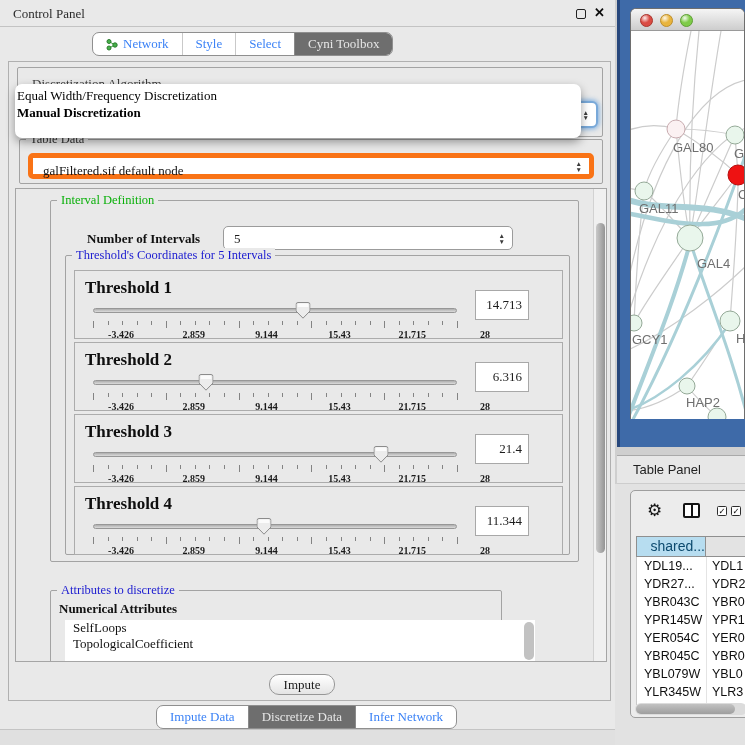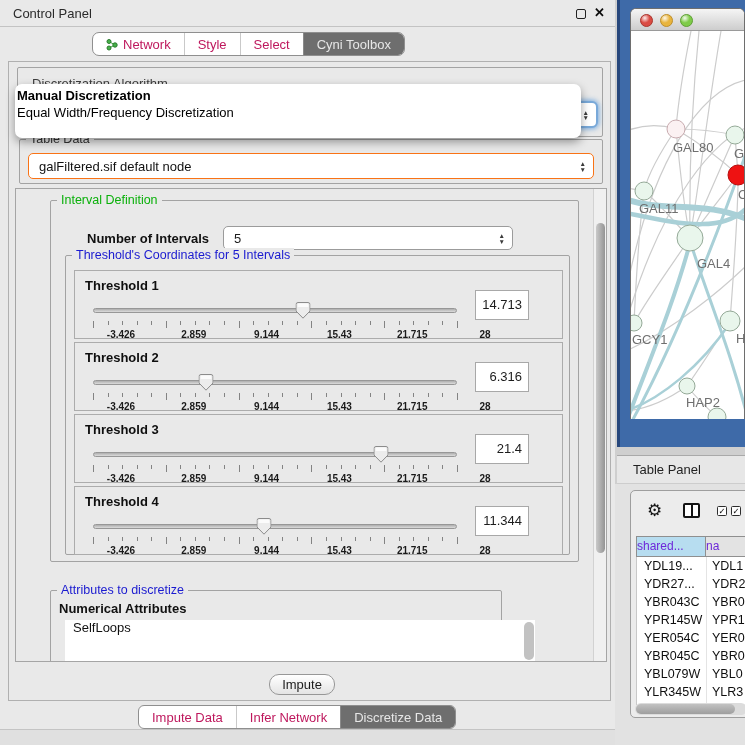--- a/index.html
+++ b/index.html
@@ -1,30 +1,30 @@
 <!DOCTYPE html>
 <html><head>
 <meta charset="utf-8">
 <style>
   * { margin:0; padding:0; box-sizing:border-box; }
   html,body { width:745px; height:745px; }
   body { position:relative; overflow:hidden; background:#cfcfcf;
          font-family:"Liberation Sans", sans-serif; color:#1c1c1c; }
 
   
-  #control-panel { position:absolute; left:0; top:0; width:615px; height:745px; background:#e9e9e9; }
+  #control-panel { position:absolute; left:0; top:0; width:615px; height:745px; background:#e9e9e9;font-family:Liberation Serif, serif; }
   #titlebar { position:absolute; left:0; top:0; width:615px; height:27px; background:#e9e9e9; border-bottom:1px solid #c3c3c3; }
   #panel-title { position:absolute; left:13px; top:6px; font-size:13px; color:#2a2a2a; }
   #float-icon { position:absolute; left:576px; top:9px; width:10px; height:10px; border:1.6px solid #222; border-radius:2px; }
   #close-icon { position:absolute; left:594px; top:5px; font-size:13px; font-weight:bold; color:#0c0c0c; }
 
   .segbar { position:absolute; display:flex; height:24px; background:#ffffff; border:1px solid #8f8f8f; border-radius:7px; overflow:hidden; }
   #top-tabs { left:92px; top:32px; }
-  #bottom-tabs { left:138px; top:705px;border-radius:6px; }
-  .seg { display:flex; align-items:center; gap:5px; padding:0 13px; font-size:13px; color:#be185d; border-left:1px solid #c9c9c9; white-space:nowrap; cursor:default; }
+  #bottom-tabs { left:156px; top:705px; }
+  .seg { display:flex; align-items:center; gap:5px; padding:0 13px; font-size:13px; color:#3b82f6; border-left:1px solid #c9c9c9; white-space:nowrap; cursor:default; }
   .seg:first-child { border-left:none; }
   .seg.selected { background:#6e6e6e; color:#e7e7e7; border-left-color:#8a8a8a; }
   .seg.selected + .seg { border-left-color:#8a8a8a; }
 
   #main-panel { position:absolute; left:8px; top:61px; width:603px; height:640px; background:#e9e9e9; border:1px solid #b0b0b0; }
 
   .group { position:absolute; border:1px solid #a3a3a3; border-radius:2px; }
   .group-label { position:absolute; top:-8px; left:6px; background:#e9e9e9; padding:0 4px; font-size:12.5px; }
   .lbl-dark { color:#333; } .lbl-green { color:#0ab00a; } .lbl-blue { color:#1a1ad0; }
 
@@ -32,35 +32,35 @@
   #algo-group-label { position:absolute; left:14px; top:8px; font-size:13px; color:#3c3c3c; }
   #algo-combo { position:absolute; left:14px; top:33px; width:566px; height:27px; background:#fff; border:2px solid #79a9d9; border-radius:6px; box-shadow:0 0 5px 1px rgba(100,160,220,.85); }
   .spin-arrows { position:absolute; right:7px; top:50%; transform:translateY(-50%); display:flex; flex-direction:column; align-items:center; color:#3a3a3a; font-size:6.5px; line-height:5.5px; }
 
   #algo-popup { position:absolute; left:6px; top:22px; width:566px; height:54px; background:#fff; border-radius:7px; box-shadow:0 4px 10px rgba(0,0,0,.38); z-index:60; padding-top:3px; }
   #popup-hint { text-align:center; font-size:13px; color:#aeaeae; line-height:17px; }
   .popup-opt { font-size:13px; line-height:17px; padding-left:2px; color:#000; }
   .popup-opt.bold { font-weight:bold; }
 
   #tabledata-group { left:10px; top:77px; width:584px; height:45px; }
-  #tabledata-combo { position:absolute; left:8px; top:13px; width:566px; height:26px; background:#fff; border:1px solid #f97316; border-radius:5px; }
+  #tabledata-combo { position:absolute; left:8px; top:13px; width:566px; height:26px; background:#fff; border:5px solid #f97316; border-radius:5px; }
   #tabledata-value { position:absolute; left:10px; top:5px; font-size:13px; color:#111; }
 
   #scrollpane { position:absolute; left:6px; top:126px; width:592px; height:474px; border:1px solid #a5a5a5; background:#e9e9e9; overflow:hidden; }
   #vscroll { position:absolute; right:0; top:0; width:13px; height:100%; background:#f0f0f0; border-left:1px solid #d2d2d2; }
   #vscroll-thumb { position:absolute; left:1.5px; top:34px; width:9px; height:330px; border-radius:5px; background:linear-gradient(90deg,#c9c9c9,#949494); }
 
   #interval-group { left:34px; top:11px; width:529px; height:362px; }
   #num-label { position:absolute; left:36px; top:30px; font-size:13px; font-weight:bold; color:#111; }
   #num-spinner { position:absolute; left:172px; top:25px; width:290px; height:24px; background:#fff; border:1px solid #9b9b9b; border-radius:5px; }
   #num-value { position:absolute; left:10px; top:4px; font-size:13px; }
 
   #thresh-group { left:14px; top:54px; width:505px; height:300px; }
   .th-box { position:absolute; left:8px; width:489px; height:69px; border:1px solid #acacac; background:#e9e9e9; }
-  .th-title { position:absolute; left:10px; top:7px; font-size:13px; font-weight:bold; color:#0e0e0e; }
+  .th-title { position:absolute; left:10px; top:7px; font-size:17px; font-weight:bold; color:#0e0e0e; }
   .th-slider { position:absolute; left:18px; top:31px; width:364px; height:36px; }
   .th-track { position:absolute; left:0; top:6px; width:100%; height:5px; border:1px solid #979797; border-radius:3px; background:linear-gradient(#adadad,#dcdcdc); }
   .th-handle { position:absolute; top:0px; transform:translateX(-50%); width:15px; height:17px; }
   .th-ticks { position:absolute; left:0; top:19px; width:100%; height:8px; }
   .th-ticks i { position:absolute; top:0; width:1px; background:#838383; }
   .th-ticks i.mj { height:7px; } .th-ticks i.mn { height:4px; }
   .th-ticklabels { position:absolute; left:0; top:27px; width:100%; height:11px;margin-left:28px; }
   .th-ticklabels span { position:absolute; transform:translateX(-50%); font-size:10px; font-weight:bold; color:#1a1a1a; white-space:nowrap; }
   .th-value { position:absolute; left:400px; top:19px; width:54px; height:30px; background:#fff; border:1px solid #a8a8a8; font-size:13px; line-height:28px; text-align:right; padding-right:6px; }
 
@@ -88,21 +88,21 @@
   #tablebar-title { position:absolute; left:16px; top:6px; font-size:13px; color:#222; }
   #table-region { position:absolute; left:615px; top:484px; width:130px; height:261px; background:#e2e2e2; }
   #table-inner { position:absolute; left:15px; top:6px; width:120px; height:228px; background:#ececec; border:1px solid #9e9e9e; border-radius:5px; overflow:hidden; }
   #tbl-toolbar { position:absolute; left:0; top:0; width:100%; height:42px; }
   #gear-icon { position:absolute; left:16px; top:9px; font-size:17px; color:#141414; font-family:"DejaVu Sans", sans-serif; }
   #col-icon { position:absolute; left:52px; top:12px; width:17px; height:15px; border:2px solid #141414; border-radius:2px; background:#fff; }
   #col-icon::after { content:""; position:absolute; left:5.5px; top:0; width:2px; height:11px; background:#141414; }
   .chk { position:absolute; top:15px; width:10px; height:10px; border:1.5px solid #2d2d2d; border-radius:1.5px; font-size:8.5px; line-height:8px; text-align:center; color:#111; background:#fdfdfd; }
   #chk1 { left:86px; } #chk2 { left:100px; }
   #tbl-head { position:absolute; left:5px; top:45px; width:400px; height:21px; display:flex; }
-  .hcell { height:21px; border:1px solid #8f8f8f; font-size:12px; line-height:19px; text-align:left; color:#6d28d9; background:#e3e3e3; }
+  .hcell { height:21px; border:1px solid #8f8f8f; font-size:14px; line-height:19px; text-align:right; color:#0c4a6e; background:#e3e3e3; }
   .hcell.sel { background:#b7ddf0; }
   .hcell + .hcell { border-left:none; }
   #tbl-rows { position:absolute; left:5px; top:66px; width:400px; height:148px; background:#fff; overflow:hidden; border-left:1px solid #c9c9c9; }
   .trow { display:flex; height:18px; }
   .tcell { font-size:12.5px; line-height:18px; color:#0f0f0f; white-space:nowrap; }
   .tcell.c1 { width:70px; padding-left:7px; border-right:1px solid #e4e4e4; }
   .tcell.c2 { padding-left:5px; }
   #hscroll { position:absolute; left:4px; top:212px; width:112px; height:12px; background:#dcdcdc; border-radius:6px; }
   #hscroll-thumb { position:absolute; left:1px; top:1px; width:99px; height:10px; background:linear-gradient(#c2c2c2,#9e9e9e); border-radius:5px; }
 </style>
@@ -145,22 +145,22 @@
       <div id="algo-combo">
         <span class="spin-arrows">
             <span>▲</span>
             <span>▼</span>
           </span>
       </div>
     </div>
 
     <div id="algo-popup">
       <div id="popup-options">
+          <div class="popup-opt">Equal Width/Frequency Discretization</div>
           <div class="popup-opt bold">Manual Discretization</div>
-          <div class="popup-opt">Equal Width/Frequency Discretization</div>
         </div>
     </div>
 
     <div id="tabledata-group" class="group">
       <span class="group-label lbl-dark">Table Data</span>
       <div id="tabledata-combo">
         <span id="tabledata-value">galFiltered.sif default node</span>
         <span class="spin-arrows">
             <span>▲</span>
             <span>▼</span>
@@ -373,42 +373,43 @@
             </div>
         </div>
       </div>
 
       <div id="attr-group" class="group">
         <span class="group-label lbl-blue">Attributes to discretize</span>
         <span id="attr-sub">Numerical Attributes</span>
         <div id="attr-list">
           <div id="attr-items">
               <div class="attr-item">SelfLoops</div>
+              <div class="attr-item">TopologicalCoefficient</div>
             </div>
           <span id="attr-scroll"></span>
         </div>
       </div>
 
       <div id="vscroll">
         <span id="vscroll-thumb"></span>
       </div>
     </div>
 
     <div id="apply-btn">Impute</div>
   </div>
 
   <div id="bottom-tabs" class="segbar">
       <div class="seg">
         <span>Impute Data</span>
       </div>
+      <div class="seg selected">
+        <span>Discretize Data</span>
+      </div>
       <div class="seg">
         <span>Infer Network</span>
-      </div>
-      <div class="seg selected">
-        <span>Discretize Data</span>
       </div>
     </div>
   <div id="bottom-strip"></div>
 </div>
 
 <div id="net-frame">
   <div></div>
 </div>
 <div id="mac-window">
   <div id="mac-titlebar">

